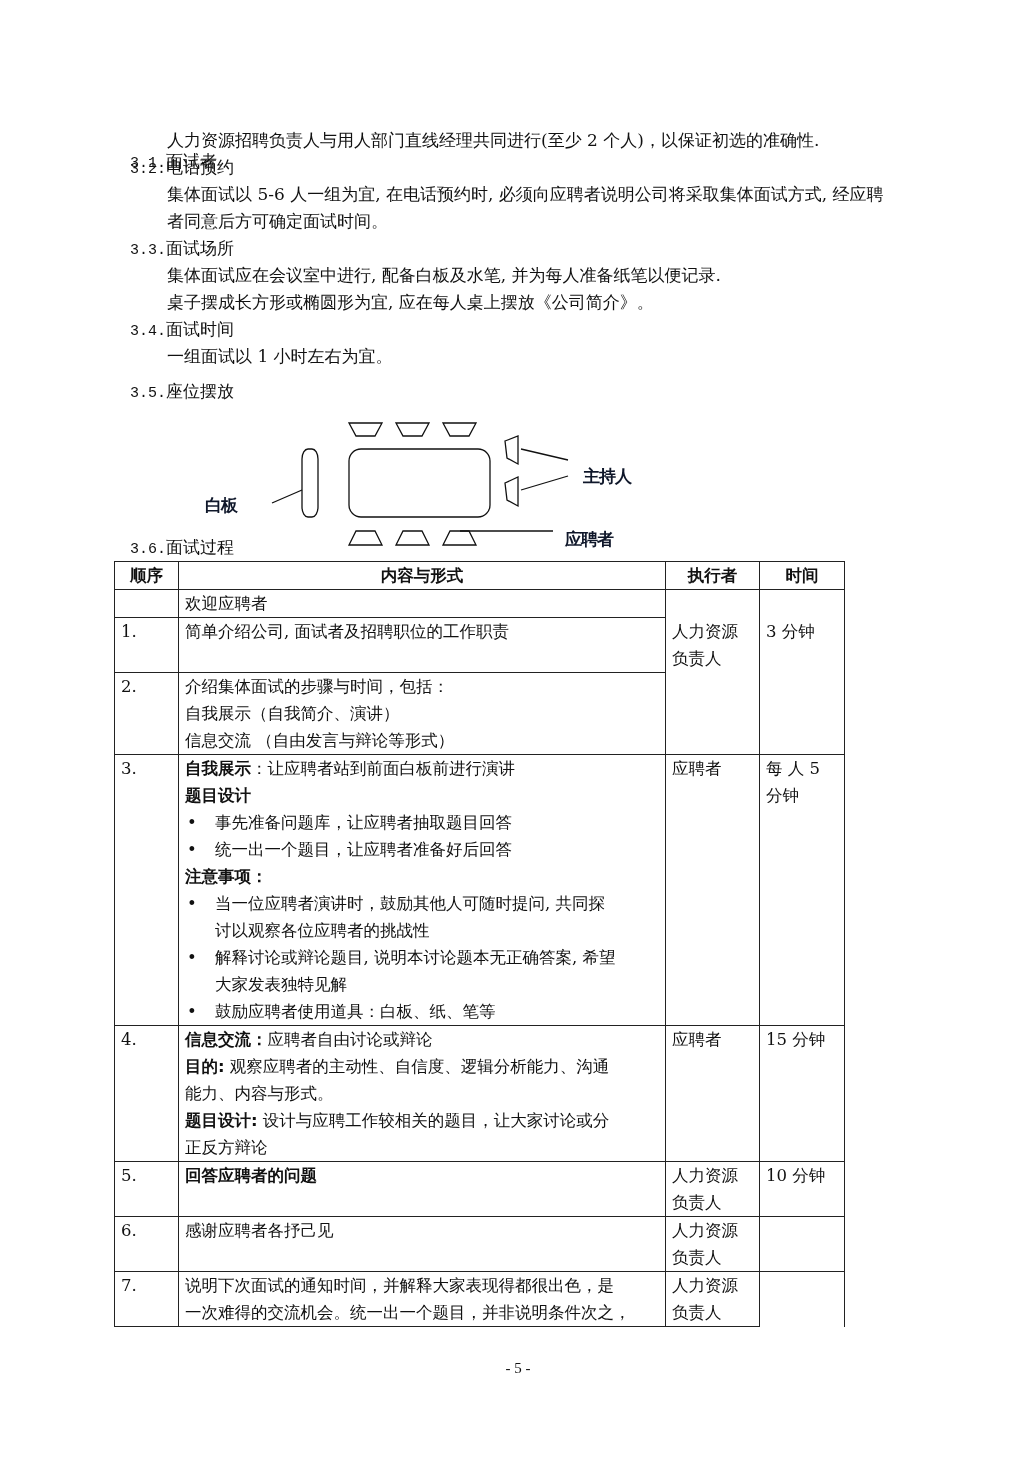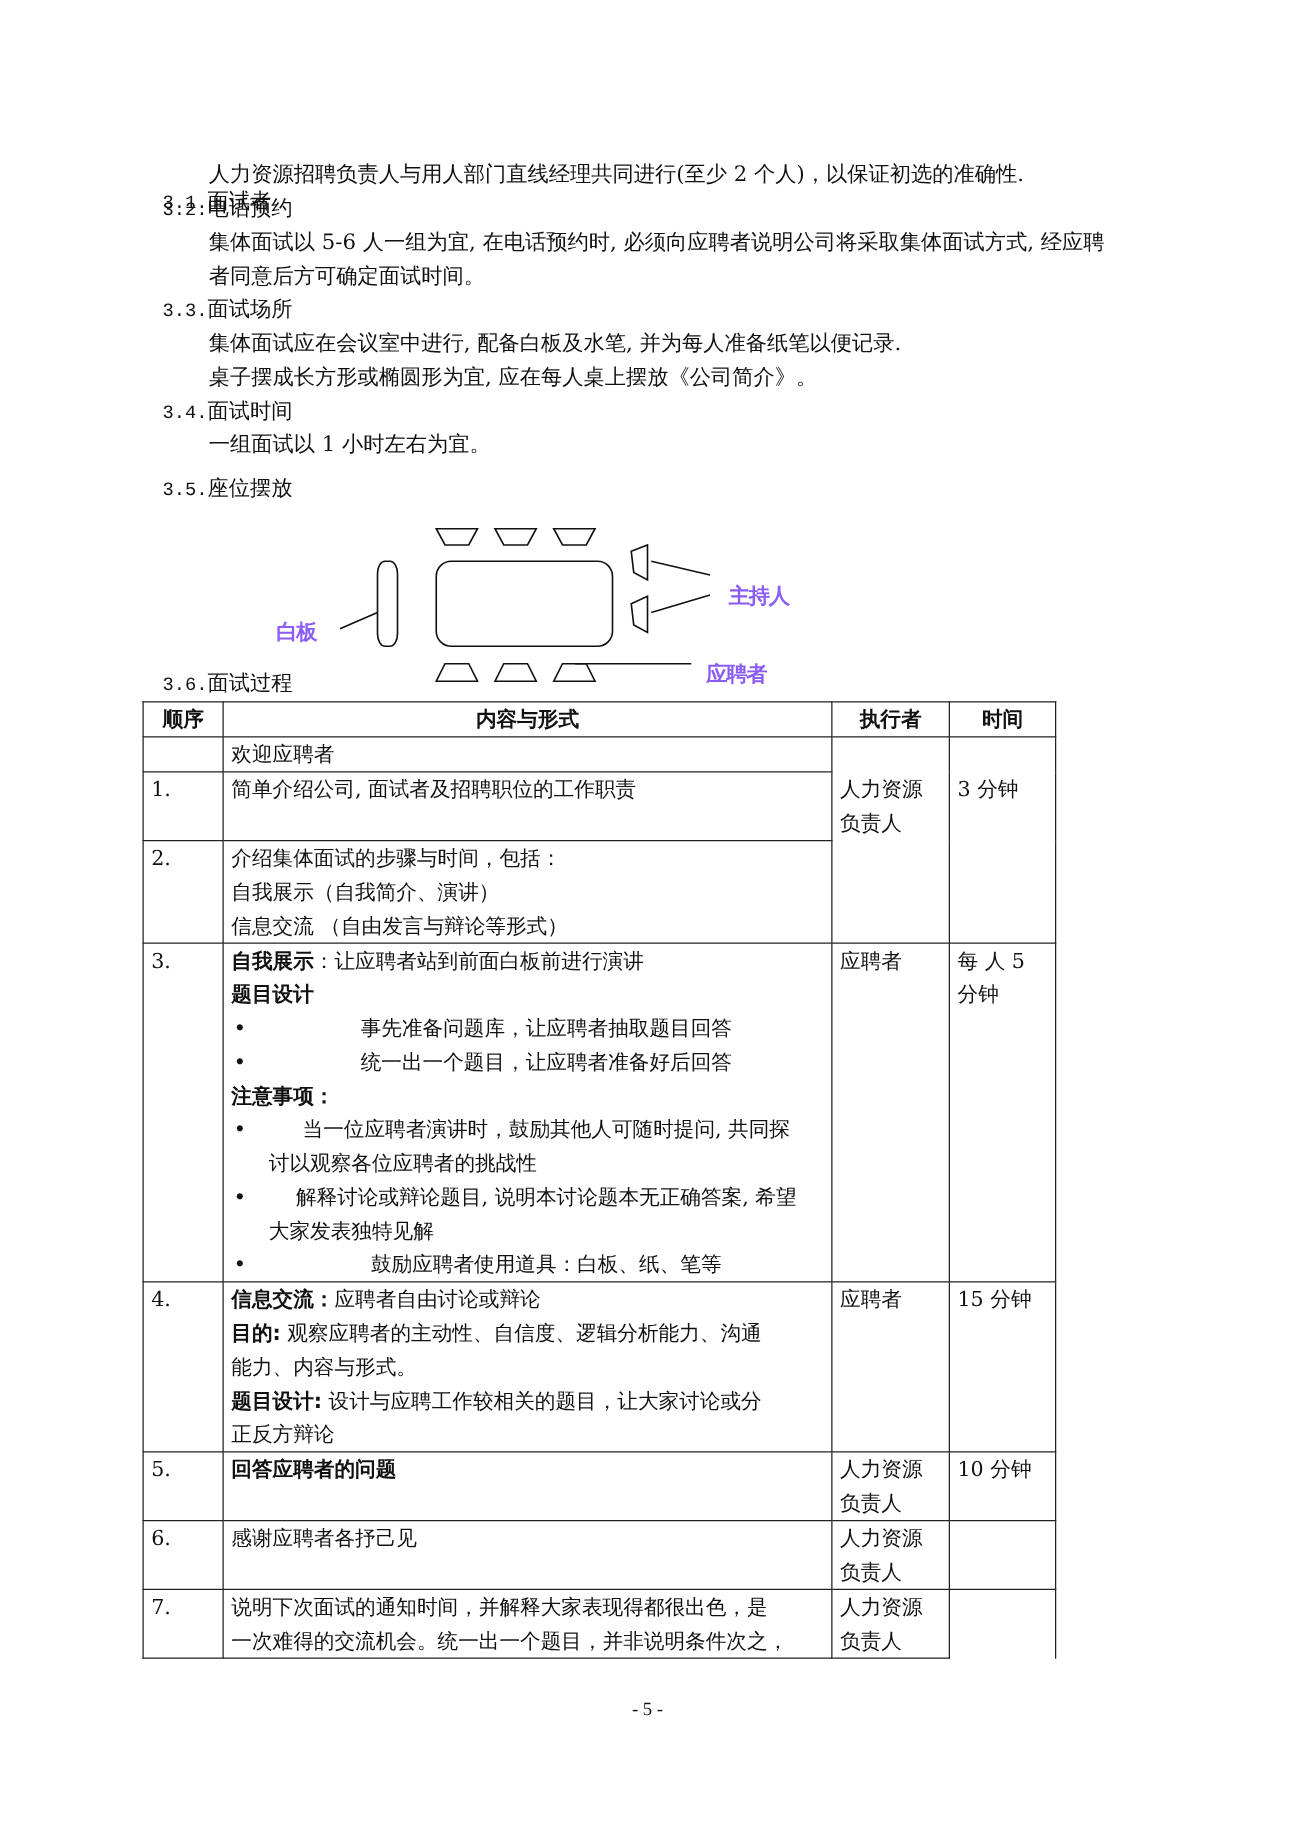--- a/index.html
+++ b/index.html
@@ -2,28 +2,28 @@
 <html><head>
 <meta charset="utf-8">
 <style>
   html, body { margin:0; padding:0; background:#ffffff; }
   body { width:1036px; height:1465px; position:relative; overflow:hidden;
          font-family:"DejaVu Serif","Liberation Serif",serif; color:#111; }
   .line { position:absolute; font-size:17px; line-height:27px; white-space:nowrap; }
   .num { font-family:"Liberation Mono","DejaVu Sans Mono",monospace; font-size:15px; }
   .diag { position:absolute; left:0; top:0; }
   .blue-label { position:absolute; font-family:"DejaVu Sans","Liberation Sans",sans-serif;
-                font-weight:bold; font-size:17px; color:#8b5cf6; letter-spacing:-1px; }
+                font-weight:bold; font-size:17px; color:#0f172a; letter-spacing:-1px; }
   table.proc { position:absolute; left:114px; top:561px; border-collapse:collapse;
                font-size:16.5px; }
   table.proc td, table.proc th { border:1.5px solid #222; vertical-align:top; padding:0 6px; line-height:27px; }
   table.proc th { font-family:"DejaVu Sans","Liberation Sans",sans-serif; font-weight:bold; font-size:16.5px; height:27px; text-align:center; }
   .c1 { width:51px; } .c2 { width:474px; } .c3 { width:81px; } .c4 { width:72px; }
   .bold { font-family:"DejaVu Sans","Liberation Sans",sans-serif; font-weight:bold; }
-  .bul { position:relative; padding-left:30px;text-align:center; }
+  .bul { position:relative; padding-left:30px; }
   .bul::before { content:"•"; position:absolute; left:2px; }
   .ind { padding-left:30px; }
   .nobottom { border-bottom:none !important; }
   .pageno { position:absolute; left:0; width:1036px; top:1360px; text-align:center; font-size:15px; font-family:"Liberation Serif",serif; }
 </style>
 </head>
 <body>
 
 <div class="line" style="left:130px;top:100px;margin-top:48px;"><span class="num">3.1.</span><span>面试者</span></div>
 <div class="line" style="left:167px;top:127px;">人力资源招聘负责人与用人部门直线经理共同进行(至少 2 个人)，以保证初选的准确性.</div>
@@ -58,21 +58,21 @@
     <line x1="272" y1="503" x2="302" y2="490"></line>
 
     <polygon points="505,441 518,436 518,464 507,458"></polygon>
     <polygon points="505,483 518,477 518,506 507,500"></polygon>
     <line x1="521" y1="449" x2="568" y2="460"></line>
     <line x1="521" y1="490" x2="568" y2="476"></line>
 
     <line x1="460" y1="531" x2="553" y2="531"></line>
   </g>
 </svg>
-<div class="blue-label" style="left:205px;top:494px;margin-left:16px;">白板</div>
+<div class="blue-label" style="left:205px;top:494px;">白板</div>
 <div class="blue-label" style="left:583px;top:465px;">主持人</div>
 <div class="blue-label" style="left:565px;top:528px;">应聘者</div>
 
 <div class="line" style="left:130px;top:534px;"><span class="num">3.6.</span><span>面试过程</span></div>
 
 <table class="proc">
   <tbody>
       <tr>
     <th class="c1">顺序</th>
     <th class="c2">内容与形式</th>

